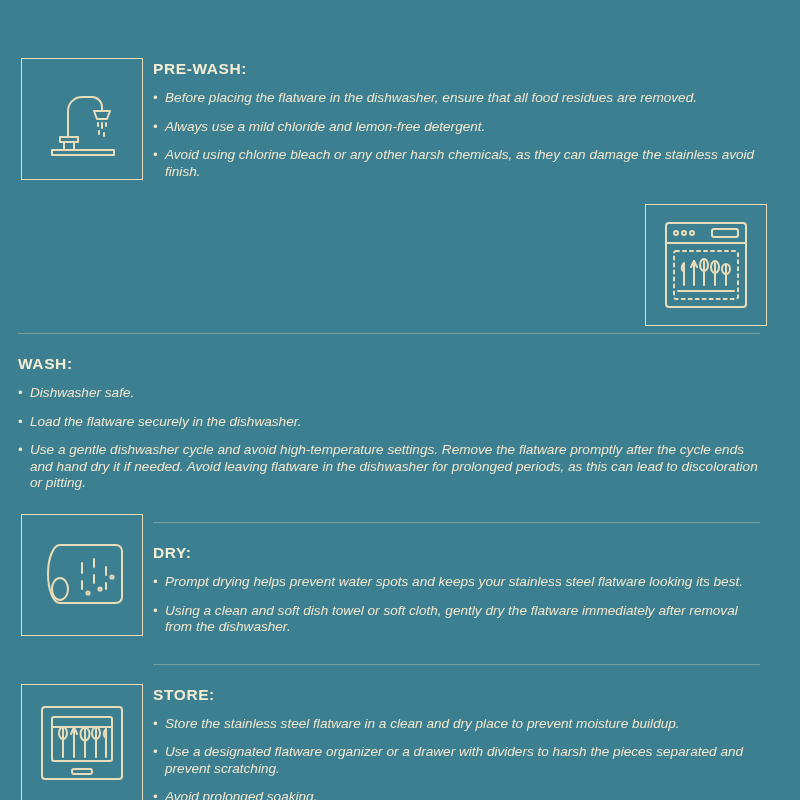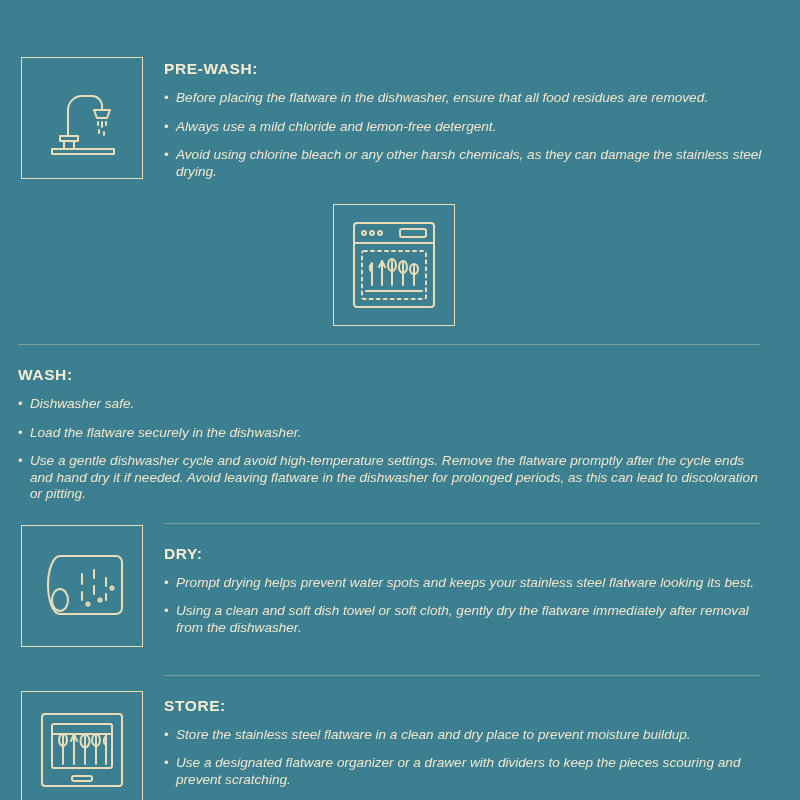--- a/index.html
+++ b/index.html
@@ -21,22 +21,22 @@
     box-sizing: border-box;
     padding: 44px 30px 40px 18px;
     background: #3c7f90;
   }
   .sections {
     display: flex;
     flex-direction: column;
   }
   .section {
     display: flex;
-    align-items: center;
-    gap: 18px;
+    align-items: flex-end;
+    gap: 7px;
   }
   .icon-cell {
     width: 128px;
     min-width: 128px;
     display: flex;
     justify-content: center;
     padding-top: 12px;
   }
   .icon-box {
     width: 122px;
@@ -126,21 +126,21 @@
             <path d="M30 71 v8 M40 71 v8"></path>
             <rect x="18" y="79" width="62" height="5"></rect>
           </svg>
         </div>
       </div>
       <div class="content">
         <h3 class="sec-title">PRE-WASH:</h3>
         <ul class="bullets">
           <li>Before placing the flatware in the dishwasher, ensure that all food residues are removed.</li>
           <li>Always use a mild chloride and lemon-free detergent.</li>
-          <li>Avoid using chlorine bleach or any other harsh chemicals, as they can damage the stainless steel drying.</li>
+          <li>Avoid using chlorine bleach or any other harsh chemicals, as they can damage the stainless avoid finish.</li>
         </ul>
       </div>
     </div>
 
     <div class="section wash">
       <div class="icon-cell">
         <div class="icon-box">
           <svg width="104" height="104" viewBox="0 0 104 104" fill="none" stroke="#e9dcb8" stroke-width="2" stroke-linecap="round" stroke-linejoin="round">
             <rect x="12" y="10" width="80" height="84" rx="3"></rect>
             <path d="M12 30 h80"></path>
@@ -215,20 +215,20 @@
             <path d="M76 36 v28"></path>
               <path d="M76 36 c-3 3 -3 7 0 9"></path>
             <rect x="42" y="76" width="20" height="5" rx="2"></rect>
           </svg>
         </div>
       </div>
       <div class="content divided">
         <h3 class="sec-title">STORE:</h3>
         <ul class="bullets">
           <li>Store the stainless steel flatware in a clean and dry place to prevent moisture buildup.</li>
-          <li>Use a designated flatware organizer or a drawer with dividers to keep the pieces scouring and prevent scratching.</li>
+          <li>Use a designated flatware organizer or a drawer with dividers to harsh the pieces separated and prevent scratching.</li>
           <li>Avoid prolonged soaking.</li>
         </ul>
       </div>
     </div>
 
   </div>
 </div>
 
 </body></html>

